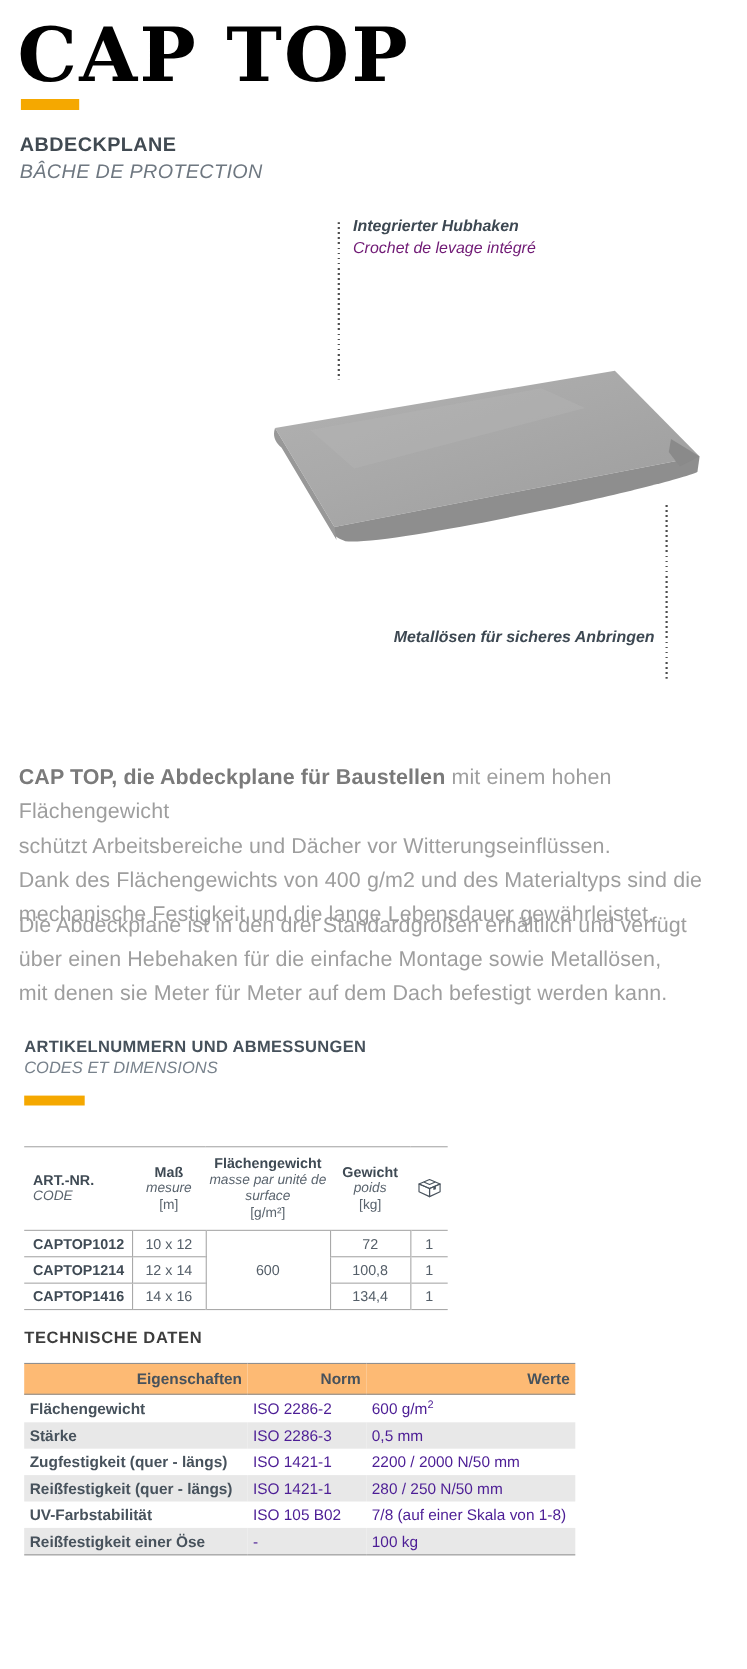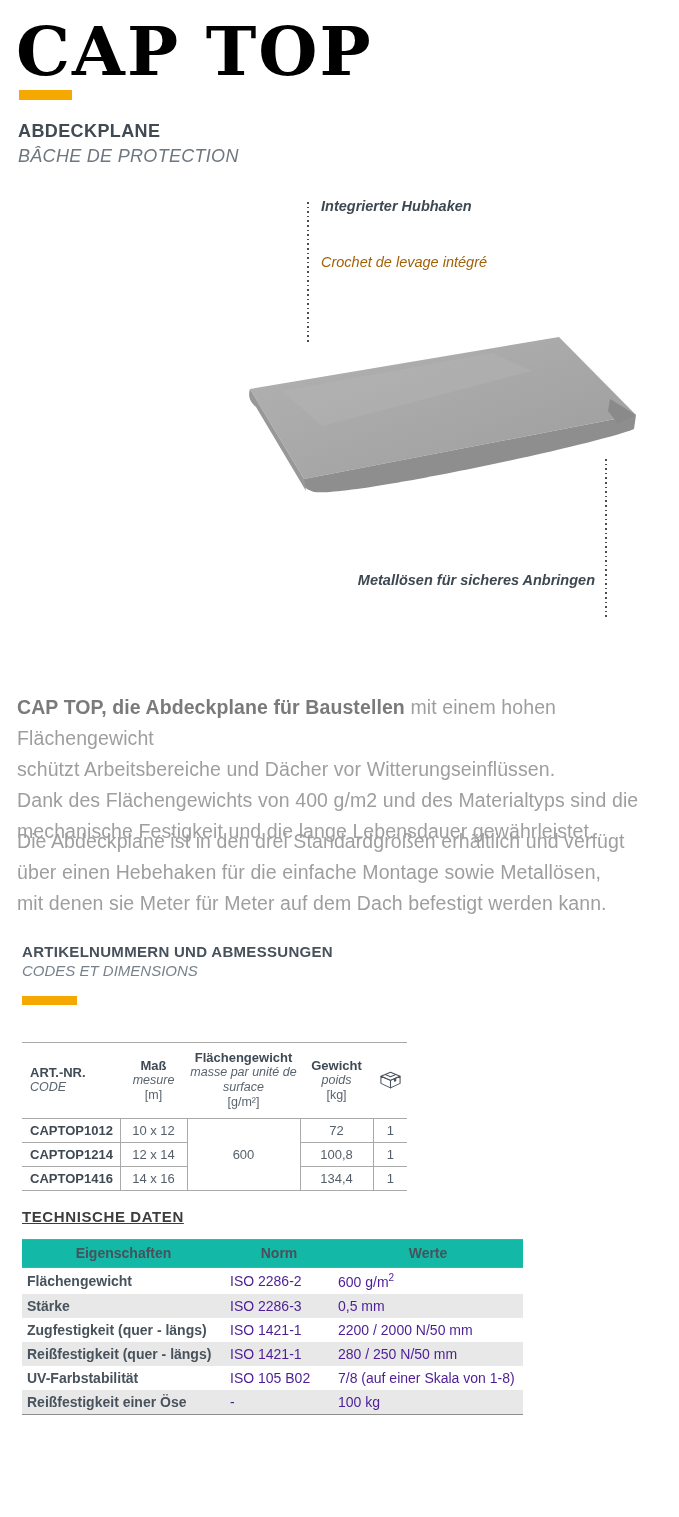--- a/index.html
+++ b/index.html
@@ -26,21 +26,21 @@
 
   .dotted-v {
     width:2px;
     background-image:repeating-linear-gradient(to bottom,#4d4d4d 0 1.6px, transparent 1.6px 4.6px);
   }
   .dot1 { left:307px; top:202px; height:143px; }
   .dot2 { left:605px; top:459px; height:158px; }
 
   .annotation { font-size:14.5px; line-height:20px; }
   .annotation .de { font-weight:bold; font-style:italic; color:#3d4852; }
-  .annotation .fr { font-style:italic; color:#a16207;margin-top:36px; }
+  .annotation .fr { font-style:italic; color:#701a75; }
   .ann1 { left:321px; top:196px; text-align:left; }
   .ann2 { left:120px; top:570px; width:475px; text-align:right; }
 
   .tarp { left:242px; top:331px; }
 
   .paragraph {
     left:17px; width:655px;
     font-size:19.5px; line-height:31px; color:#9e9e9e;
     white-space:pre-line; letter-spacing:0.1px;
   }
@@ -69,29 +69,29 @@
   .th-unit { color:#5a646e; font-size:12.5px; line-height:15px; }
   .dim-table tbody td {
     border-left:1px solid #a9a9a9; border-top:1px solid #a9a9a9;
     height:24px; text-align:center; vertical-align:middle;
   }
   .dim-table tbody td:first-child { border-left:none; text-align:left; padding-left:8px; }
   .dim-table tbody td.code { font-weight:bold; color:#3f4a54; }
   .pkg-icon svg { display:block; margin:0 auto; }
 
   
-  .tech-head { left:22px; top:1208px; font-size:15px; font-weight:bold; color:#3d3d3d; letter-spacing:0.6px;text-decoration:underline; }
+  .tech-head { left:22px; top:1208px; font-size:15px; font-weight:bold; color:#3d3d3d; letter-spacing:0.6px; }
   .tech-table {
     border-collapse:collapse; table-layout:fixed; width:501px;
     font-size:14px; border-bottom:1px solid #8f8f8f;
   }
   .tech-wrap { left:22px; top:1239px; }
   .tech-table thead th {
-    background:#14b8a6; border-top:1px solid #8f8f8f; border-bottom:1px solid #8f8f8f;
-    text-align:center; font-weight:bold; color:#47525c;
+    background:#fdba74; border-top:1px solid #8f8f8f; border-bottom:1px solid #8f8f8f;
+    text-align:right; font-weight:bold; color:#47525c;
     padding:5px 5px 6px 5px;
   }
   .tech-table tbody td { padding:4px 5px 4px 5px; color:#4c1d95; vertical-align:middle; }
   .tech-table tbody td.prop { font-weight:bold; color:#47525c; }
   .tech-table tbody tr:nth-child(even) { background:#e8e8e8; }
   .tech-table sup { font-size:10px; }
 </style>
 </head>
 <body>
 

